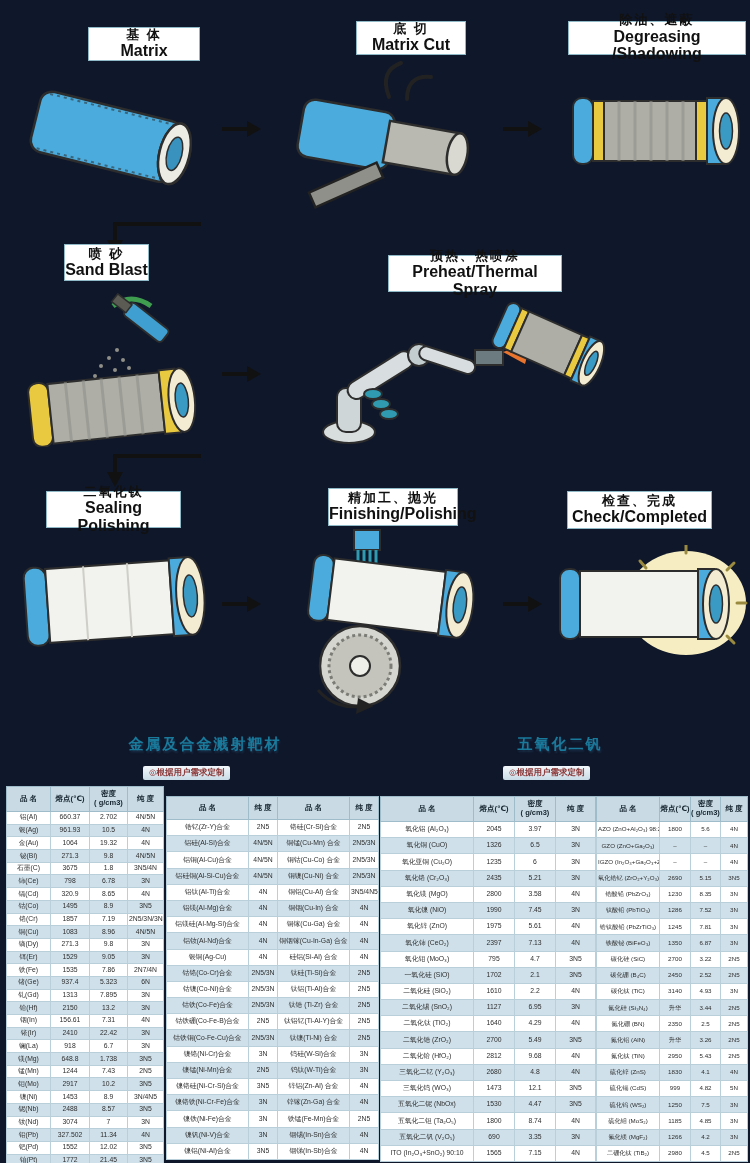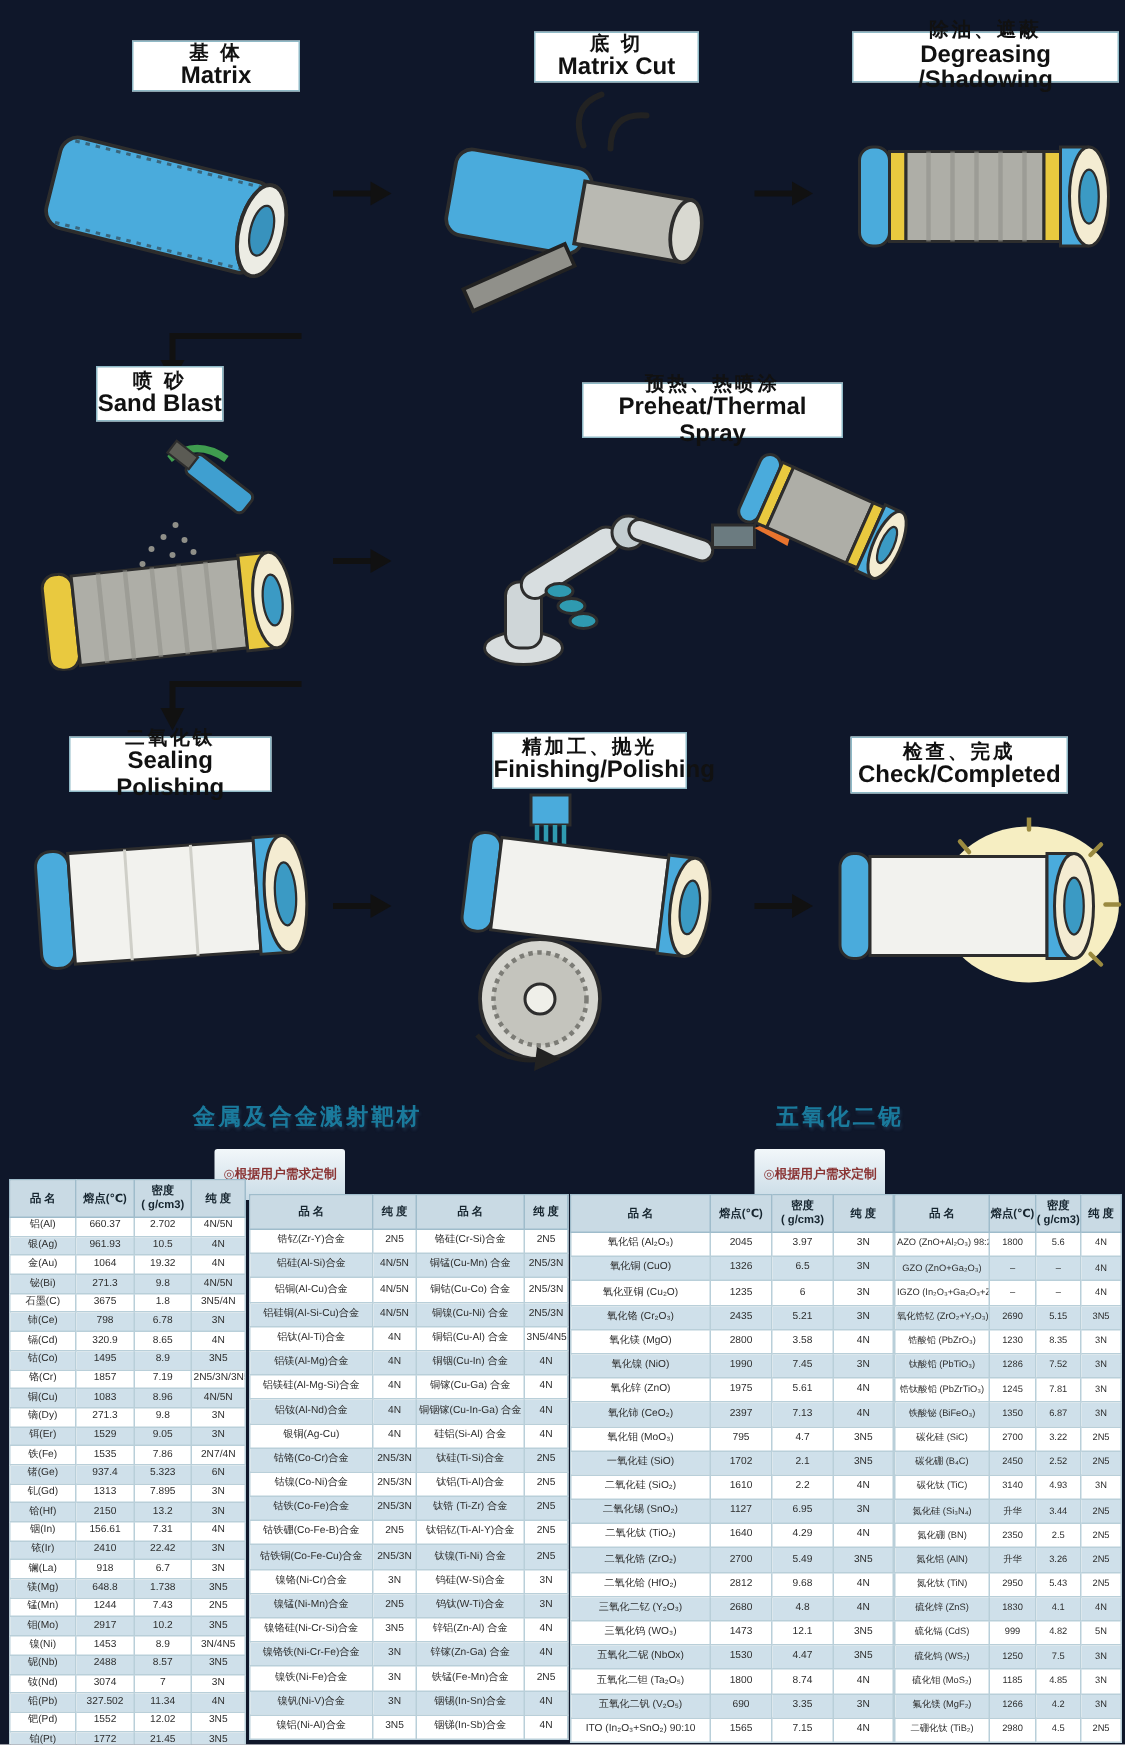--- a/index.html
+++ b/index.html
@@ -11,21 +11,21 @@
             display:flex;flex-direction:column;justify-content:center;box-sizing:border-box;}
   .step-box .zh{font-size:13px;font-weight:bold;letter-spacing:2px;color:#111;line-height:1.1;}
   .step-box .en{font-size:16px;font-weight:bold;color:#111;line-height:1.1;letter-spacing:0;}
 
   .abs{position:absolute;}
 
   
   .sec-title{position:absolute;font-weight:bold;font-size:15px;letter-spacing:2px;color:#1a7a9c;
              text-align:center;text-shadow:1px 2px 2px rgba(60,110,150,.25);white-space:nowrap;}
   .sec-sub{position:absolute;font-size:8.5px;font-weight:bold;color:#8a3535;text-align:center;
-           background:linear-gradient(180deg,#f2f7fa,#c9dbe6);border-radius:2px;padding:11px 6px;
+           background:linear-gradient(180deg,#f2f7fa,#c9dbe6);border-radius:2px;padding:1px 6px;
            white-space:nowrap;}
 
   
   table.spec{position:absolute;border-collapse:collapse;table-layout:fixed;background:#fff;}
   table.spec th{background:#c9dae4;font-weight:bold;font-size:7.5px;white-space:pre-line;
                 border:1px solid #9fbccb;padding:0;color:#15242e;height:24px;line-height:1.15;}
   table.spec td{border:1px solid #b9cfd9;font-size:7px;text-align:center;padding:0 1px;
                 white-space:nowrap;overflow:hidden;color:#2e2e2e;line-height:1;}
   table.spec tbody tr:nth-child(even){background:#cfe0ea;}
   table.tA td{height:11.7px;font-size:6.8px;}
@@ -276,21 +276,21 @@
         <rect x="20" y="6" width="118" height="66" fill="#f2f2ee" stroke="#2d2d2d" stroke-width="2"></rect>
         <rect x="138" y="4" width="16" height="70" fill="#4aabdc" stroke="#2d2d2d" stroke-width="2"></rect>
         <ellipse cx="156" cy="39" rx="13" ry="35" fill="#f4ecd2" stroke="#2d2d2d" stroke-width="2"></ellipse>
         <ellipse cx="156" cy="39" rx="6.5" ry="19" fill="#3b9ac4" stroke="#2d2d2d" stroke-width="1.5"></ellipse>
       </g>
     </svg>
   </div>
 
   <div class="sec-title" style="left:60px;top:735px;width:290px">金属及合金溅射靶材</div>
   <div class="sec-sub" style="left:143px;top:766px">◎根据用户需求定制</div>
-  <div class="sec-title" style="left:490px;top:735px;width:140px">五氧化二铌</div>
+  <div class="sec-title" style="left:490px;top:735px;width:140px">五氧化二钒</div>
   <div class="sec-sub" style="left:503px;top:766px">◎根据用户需求定制</div>
 
   <table class="spec tA" style="left:6px;top:786px;width:157px">
     <colgroup>
         <col style="width:44px">
         <col style="width:39px">
         <col style="width:38px">
         <col style="width:36px">
       </colgroup>
   <thead>

